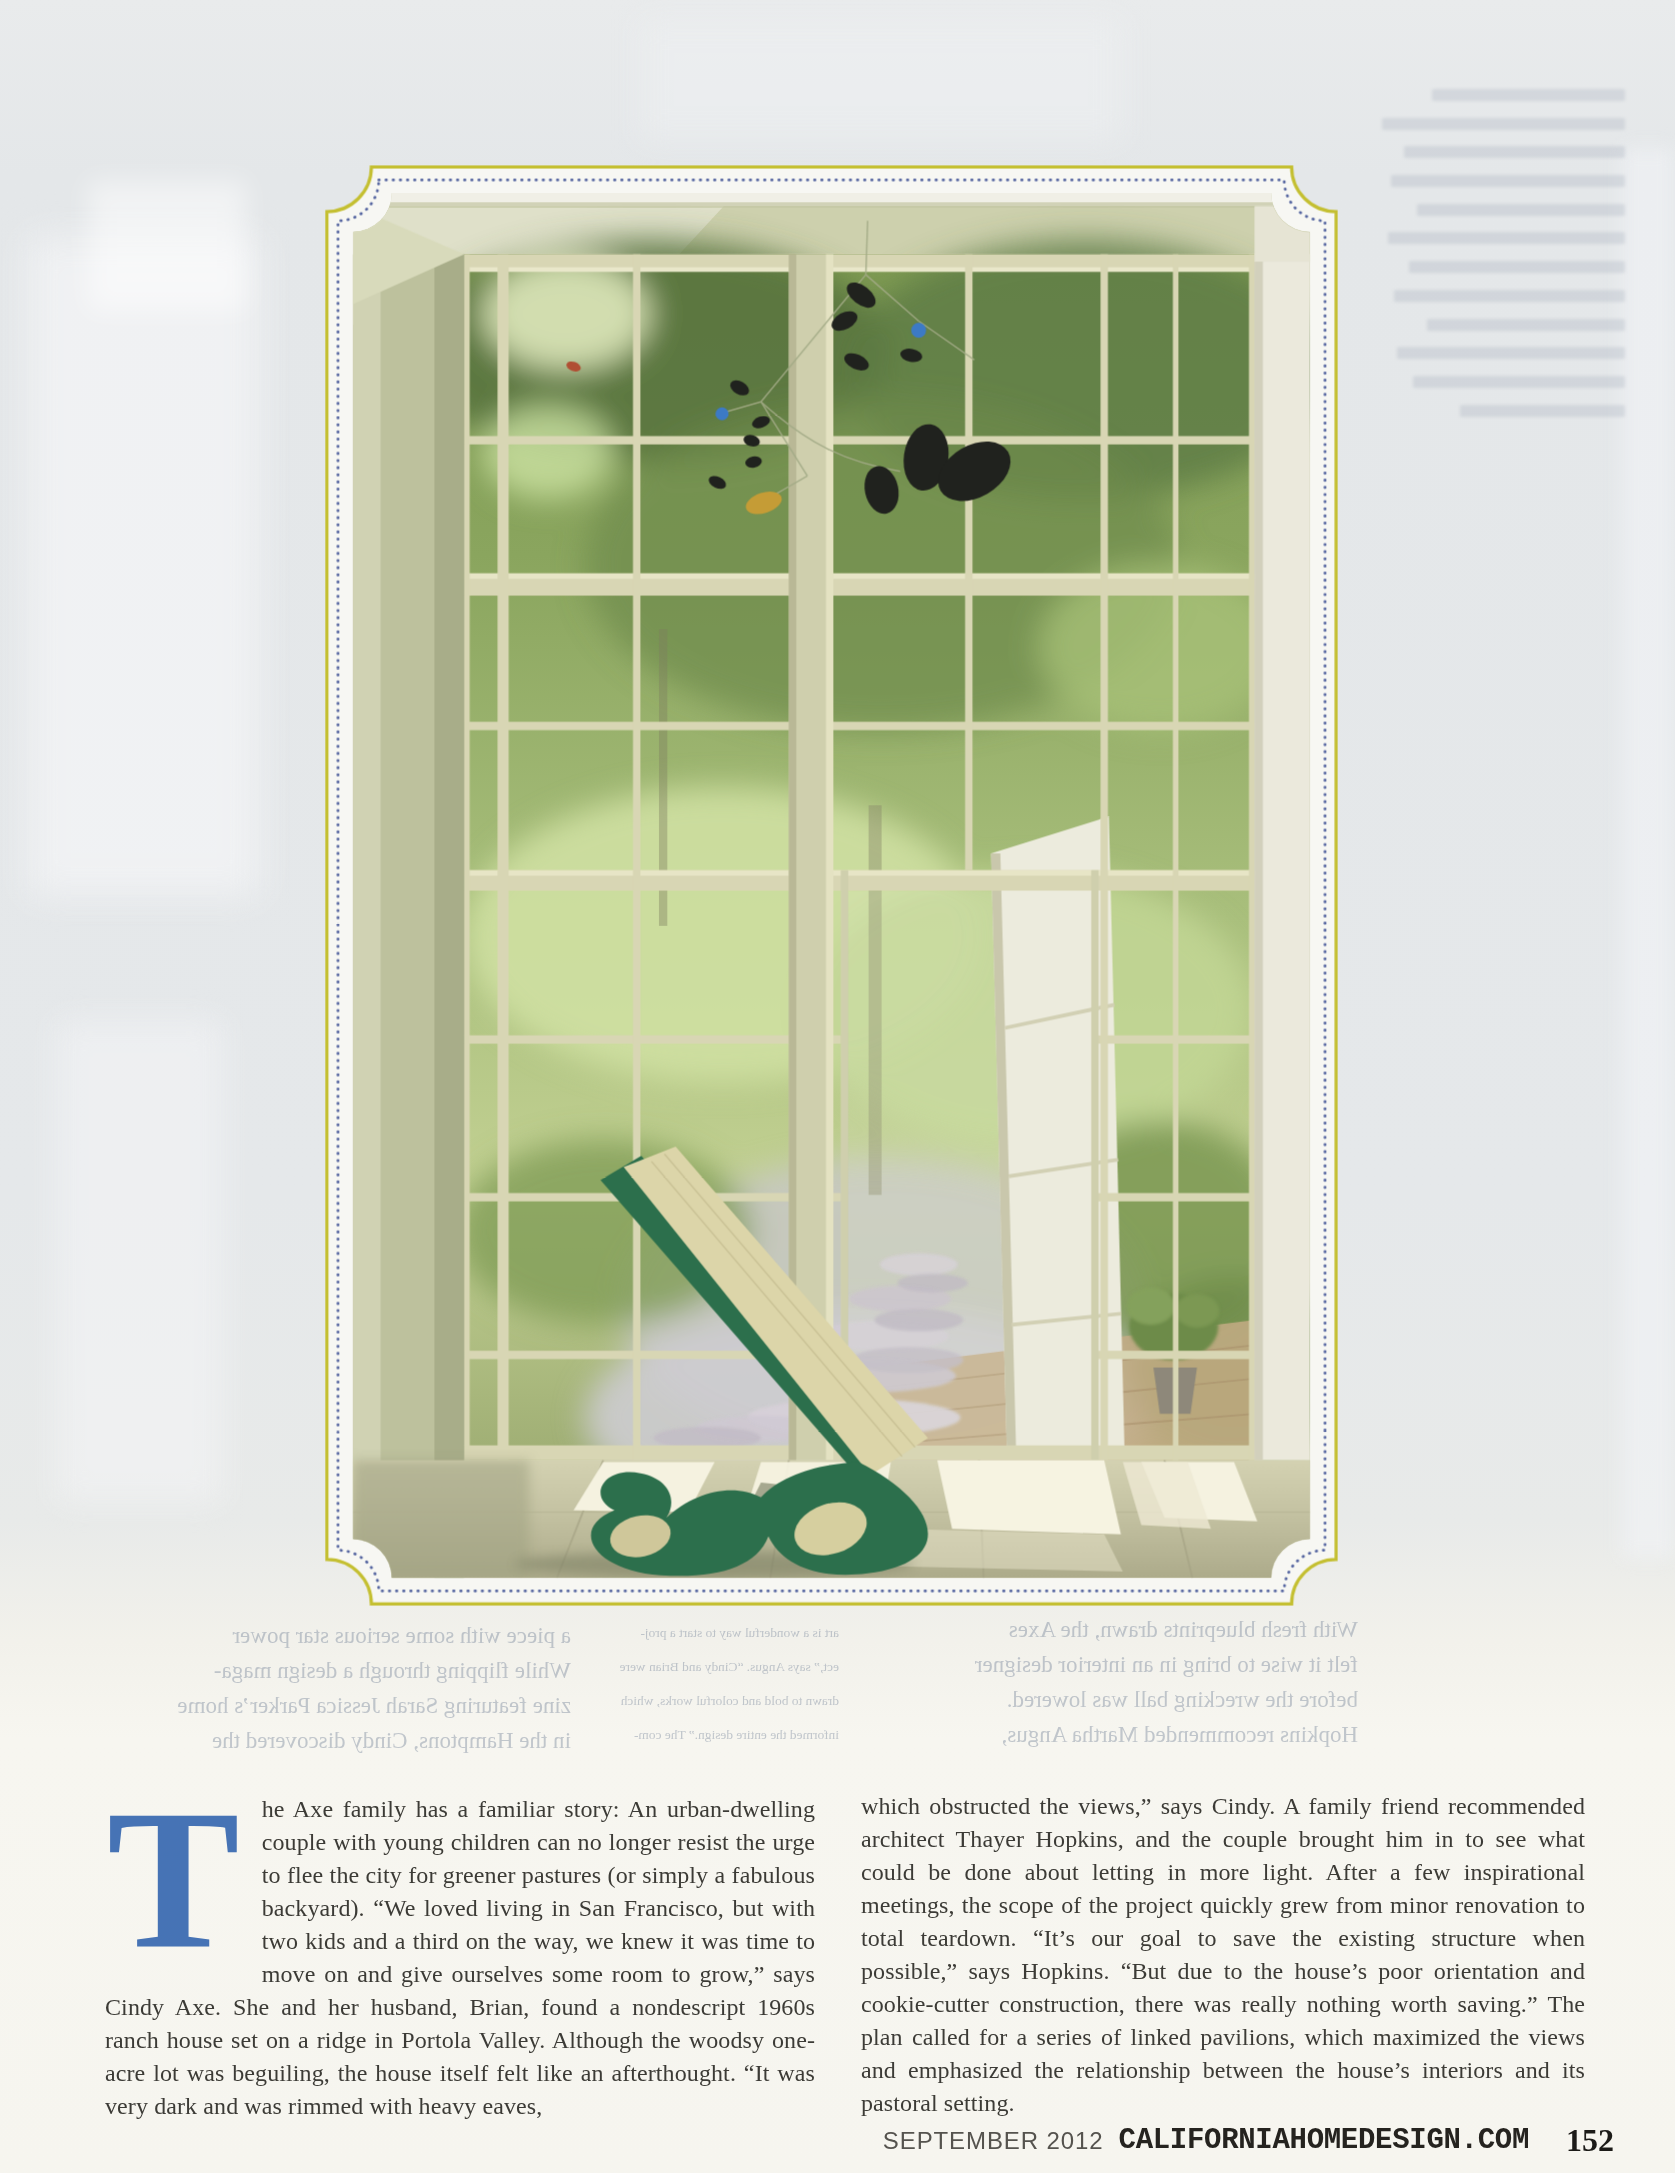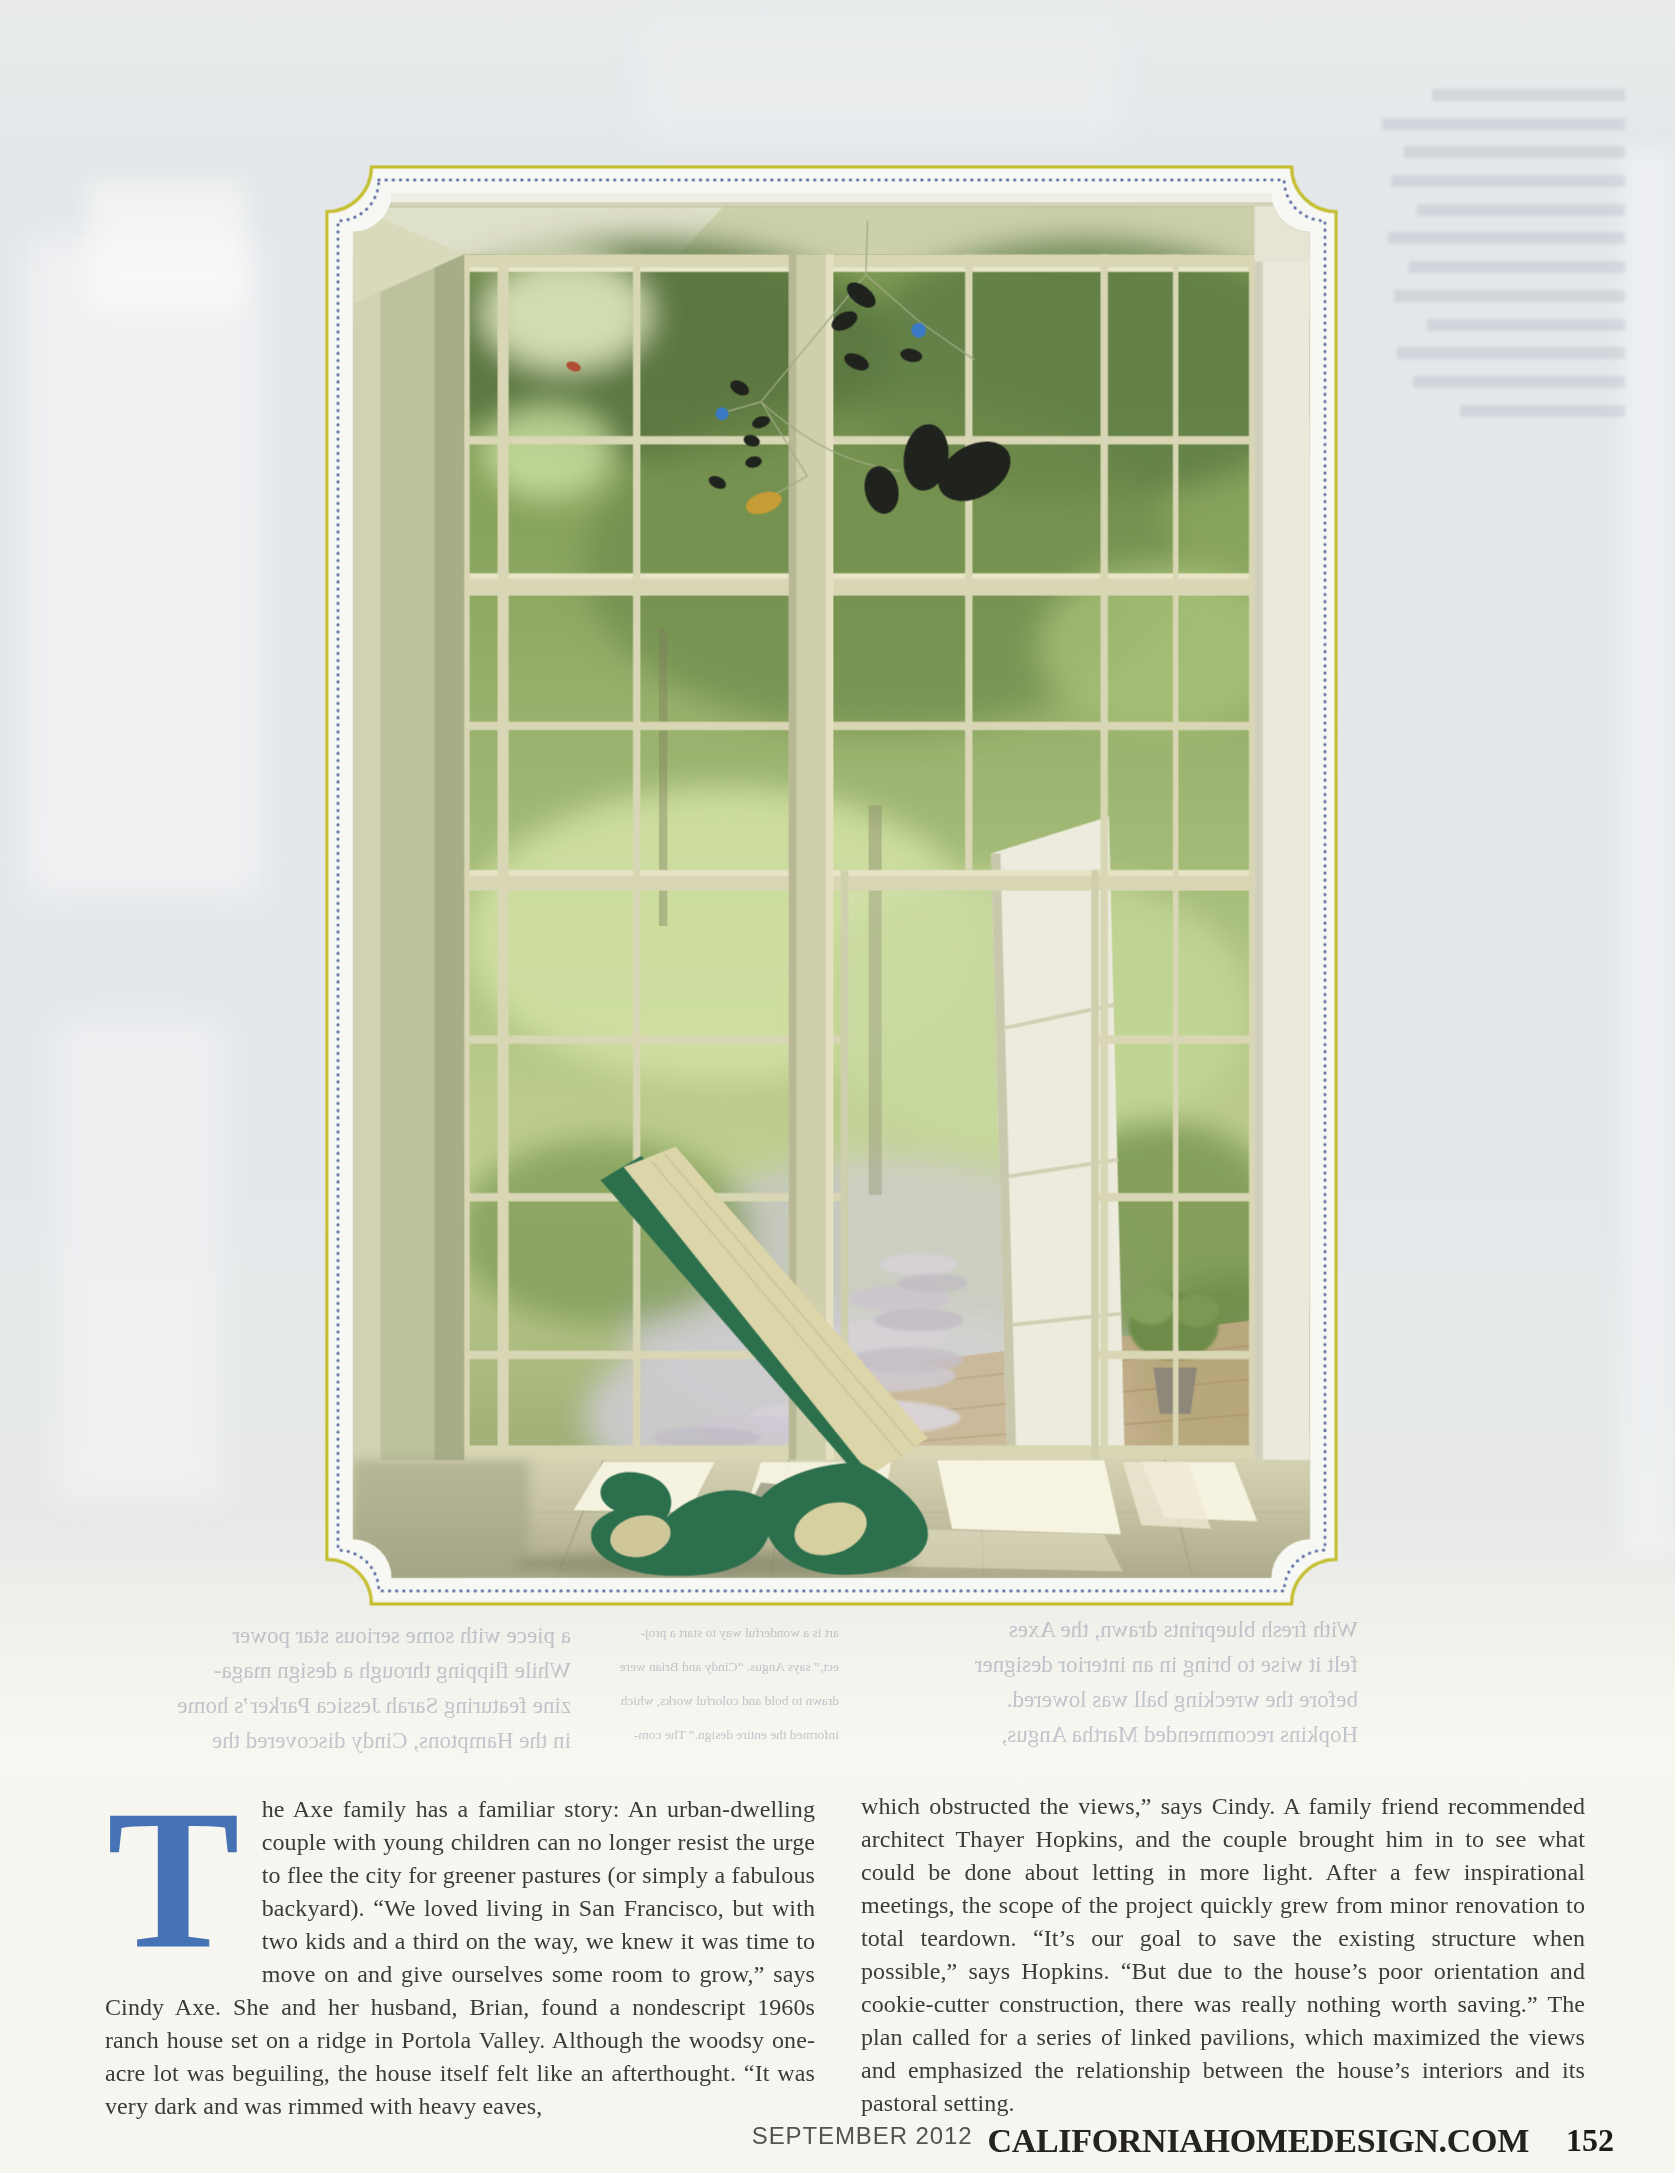--- a/index.html
+++ b/index.html
@@ -33,23 +33,23 @@
   .g-mid{left:595px; top:1616px; width:244px; font-size:13.4px; line-height:34px; white-space:nowrap;}
   .g-right{left:911px; top:1612px; width:447px; font-size:23px; line-height:35px;}
 
   .col{position:absolute; color:#3c3b36; font-size:24px; line-height:33px;
        text-align:justify; letter-spacing:0.1px;}
   .col-left{left:105px; top:1793px; width:710px;}
   .col-right{left:861px; top:1790px; width:724px;}
   .dropcap{float:left; font-weight:700; font-size:199px; line-height:.72;
            color:#4673b5; padding:15px 22px 5.6px 1.9px; height:148px;}
 
-  .footer{position:absolute; right:61px; top:2122px; display:flex; align-items:flex-start; white-space:nowrap;}
+  .footer{position:absolute; right:61px; top:2122px; display:flex; align-items:center; white-space:nowrap;}
   .f-issue{font-family:"Liberation Sans",sans-serif; font-size:24px; letter-spacing:0.9px; color:#55534e;}
-  .f-site{font-family:Liberation Serif, serif; font-weight:700; font-size:34px; letter-spacing:-0.3px; color:#25231f; margin-left:15px;}
+  .f-site{font-family:Liberation Mono, monospace; font-weight:700; font-size:29px; letter-spacing:-0.3px; color:#25231f; margin-left:15px;}
   .f-num{font-family:"Liberation Serif",serif; font-weight:700; font-size:32px; color:#1c1b18; margin-left:37px;}
 </style>
 </head>
 <body>
 
 <div class="page">
 
   <div class="soft s1"></div>
   <div class="soft s2"></div>
   <div class="soft s3"></div>

